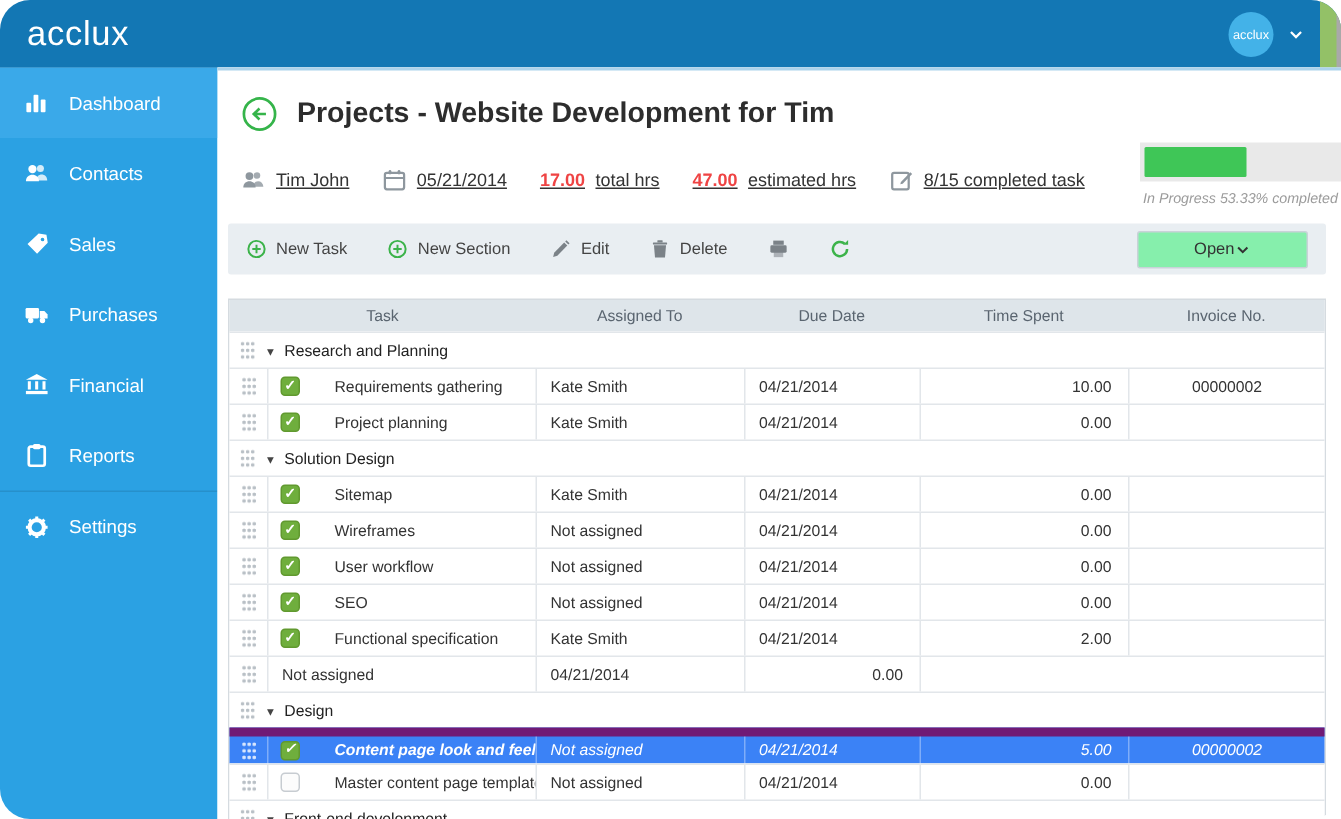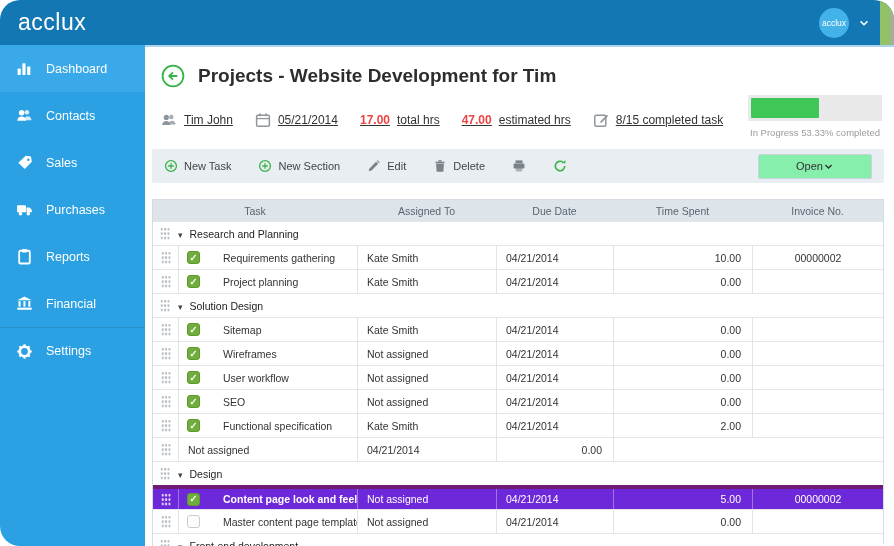--- a/index.html
+++ b/index.html
@@ -33,21 +33,21 @@
 
   .page-head { margin:16px 0 0 16px; height:26px; display:flex; align-items:center; gap:13px; }
   .back-btn { width:24px; height:24px; flex:none; background:none; border:none; cursor:pointer; padding:0; }
   .page-title { font-size:19px; font-weight:600; color:#2d2d2d; }
 
   .info-row { margin:18px 0 0 16px; height:26px; display:flex; align-items:center; gap:22px; font-size:12px; color:#333;text-decoration:underline; }
   .info-group { display:flex; align-items:center; gap:7px; white-space:nowrap; }
   .info-icon { width:16px; height:16px; color:#8e979e; }
   .green-num { color:#ef4444; font-weight:bold; }
 
-  .progress-wrap { position:absolute; top:48px; right:12px; width:134px; }
+  .progress-wrap { position:absolute; top:48px; right:0; width:134px;font-style:italic; }
   .progress-track { height:26px; background:#e9e9e9; padding:3px; }
   .progress-fill { height:100%; background:#3fc657; border-radius:1px; }
   .progress-label { margin-top:6px; text-align:center; font-size:9.5px; color:#9b9b9b; white-space:nowrap; }
 
   
   .toolbar { margin:16px 10px 0 7px; height:34px; background:#e9eef2; border-radius:2px;
              display:flex; align-items:center; padding:0 12px; gap:27px; }
   .tb-btn { display:flex; align-items:center; gap:6px; background:none; border:none; cursor:pointer;
             font-family:inherit; font-size:11px; color:#444; padding:0; }
   .ic-green { color:#3cb34a; }
@@ -81,21 +81,21 @@
 
   .grip { width:10px; height:13px; flex:none; color:#b9c0c6;
           background-image:radial-gradient(circle, currentColor 1px, transparent 1.4px);
           background-size:3.4px 4.4px; cursor:grab; }
 
   .cb { width:13px; height:13px; flex:none; border-radius:3px; display:flex; align-items:center; justify-content:center; cursor:pointer; }
   .cb.checked { background:#6fae3d; border:1px solid #61992f; }
   .cb.checked::before { content:"✓"; color:#fff; font-size:9.5px; font-weight:bold; line-height:1; }
   .cb.unchecked { background:#fcfcfc; border:1px solid #c7ccd1; }
 
-  .task-row.selected { background:#6d28d9; color:#fff; border-top:4px solid #701a75; }
+  .task-row.selected { background:#3b82f6; color:#fff; border-top:6px solid #701a75;font-style:italic; }
   .task-row.selected .cell { border-left-color:rgba(255,255,255,.35); }
   .task-row.selected .grip { color:rgba(255,255,255,.8); }
   .task-row.selected .task-name { font-weight:bold; }
 </style>
 </head>
 <body>
 
 <svg width="0" height="0" style="position:absolute" aria-hidden="true">
   <defs>
     <symbol id="dashboard-icon" viewBox="0 0 16 16">
@@ -218,30 +218,30 @@
 
   <div class="side-item">
     <svg class="side-icon">
             <use href="#purchases-icon"></use>
           </svg>
     <span class="side-label">Purchases</span>
   </div>
 
   <div class="side-item">
     <svg class="side-icon">
+            <use href="#financial-icon"></use>
+          </svg>
+    <span class="side-label">Financial</span>
+  </div>
+
+  <div class="side-item">
+    <svg class="side-icon">
             <use href="#reports-icon"></use>
           </svg>
     <span class="side-label">Reports</span>
-  </div>
-
-  <div class="side-item">
-    <svg class="side-icon">
-            <use href="#financial-icon"></use>
-          </svg>
-    <span class="side-label">Financial</span>
   </div>
 
   <div class="side-item separated">
     <svg class="side-icon">
             <use href="#settings-icon"></use>
           </svg>
     <span class="side-label">Settings</span>
   </div>
 </nav>
 

